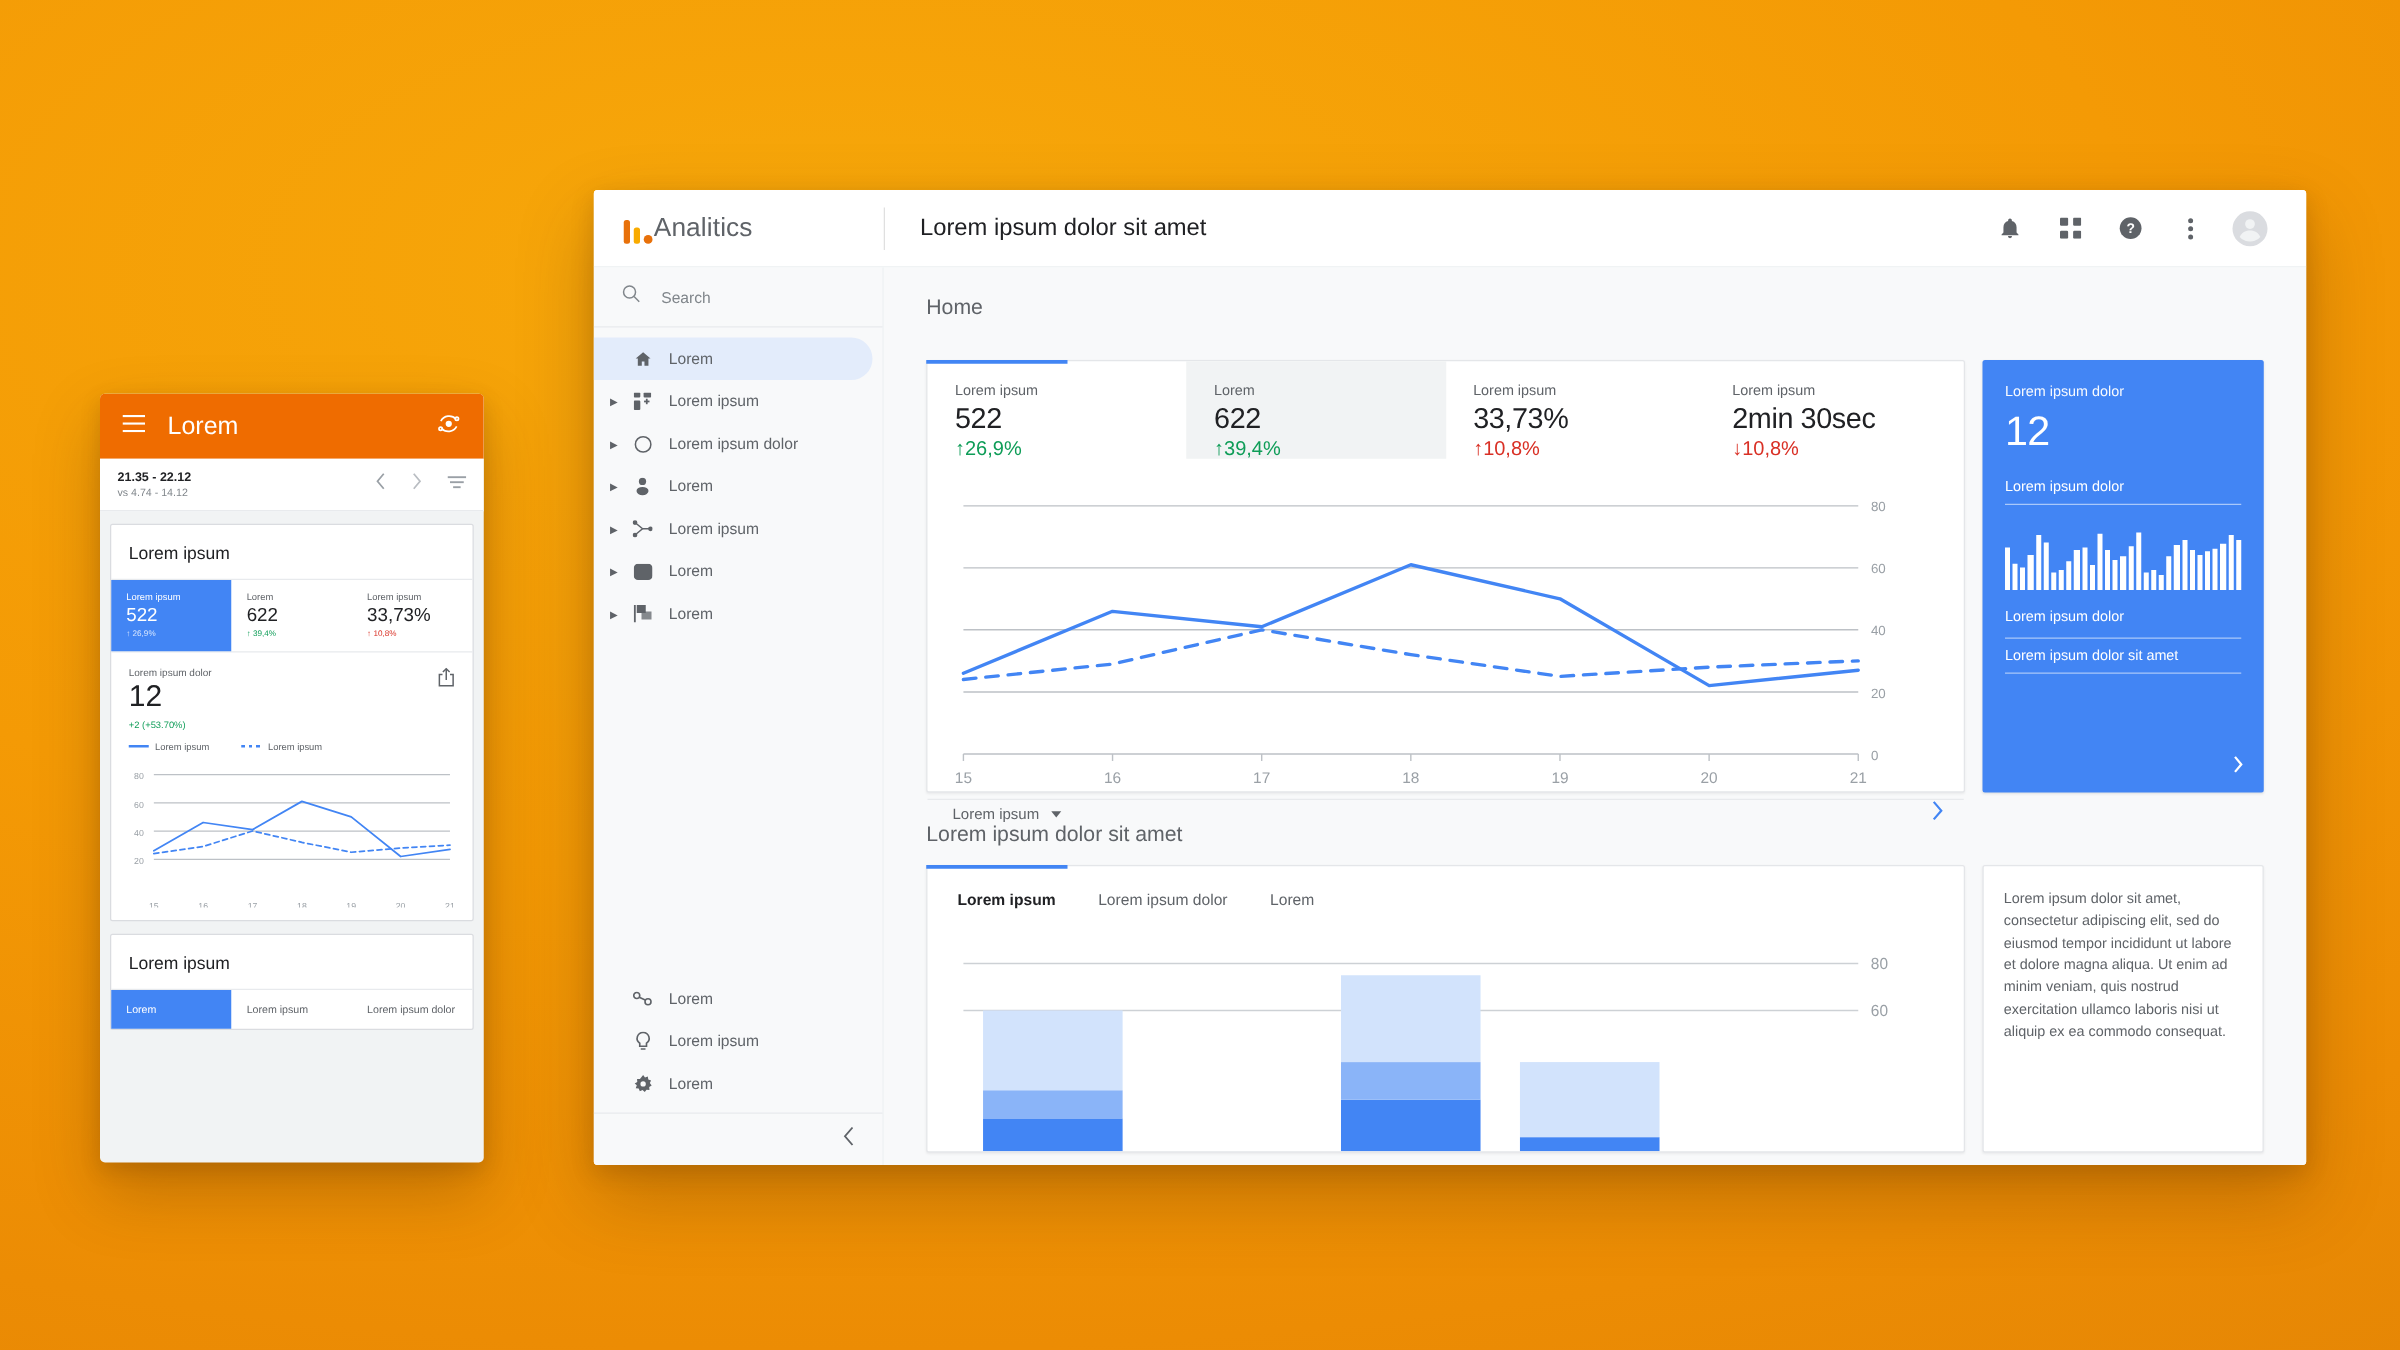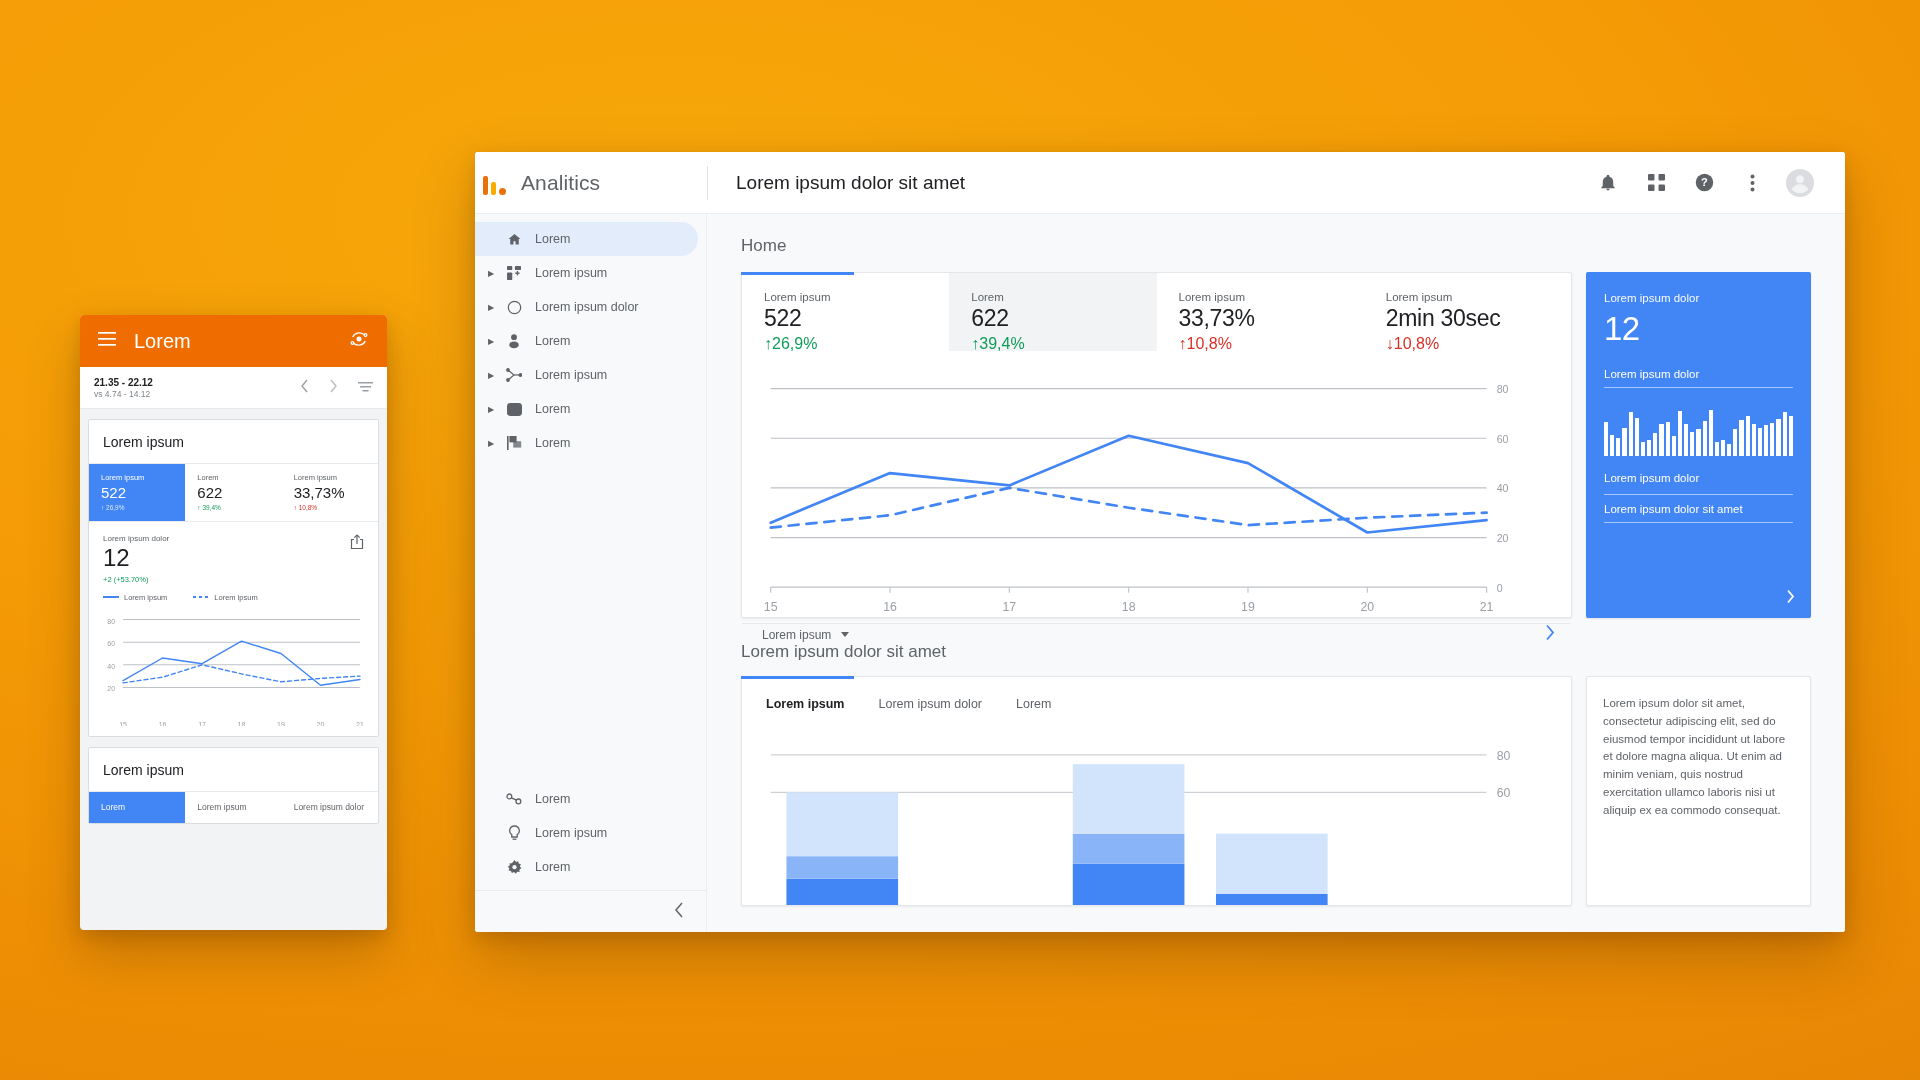--- a/index.html
+++ b/index.html
@@ -20,21 +20,21 @@
     box-shadow: 0 26px 60px rgba(90,45,0,.30), 0 6px 18px rgba(90,45,0,.18);
     overflow: hidden;
     display: flex; flex-direction: column;
   }
   .topbar {
     height: 62px; min-height: 62px;
     display: flex; align-items: center;
     background: #fff;
     border-bottom: 1px solid #eceff1;
   }
-  .brand { width: 232px; display: flex; align-items: center; padding-left: 8px; gap: 14px; height: 100%; }
+  .brand { width: 232px; display: flex; align-items: center; padding-left: 24px; height: 100%; }
   .ga-logo { width: 24px; height: 24px; position: relative; }
   .ga-logo i { position: absolute; bottom: 0; background: #F57C00; border-radius: 2px; display:block;}
   .ga-logo i.b1 { left: 0; width: 5px; height: 19px; background:#E8710A;}
   .ga-logo i.b2 { left: 8px; width: 5px; height: 13px; background:#F9AB00;}
   .ga-logo i.b3 { left: 16px; width: 7px; height: 7px; border-radius: 50%; background:#E8710A;}
   .brand-name { font-size: 21px; color: #5f6368; letter-spacing: .1px; }
   .topbar-divider { width: 1px; height: 34px; background: #e0e0e0; }
   .topbar-title { font-size: 19px; color: #202124; padding-left: 28px; flex: 1; }
   .topbar-icons { display: flex; align-items: center; gap: 10px; padding-right: 26px; }
   .tb-icon { width: 38px; height: 38px; display: flex; align-items: center; justify-content: center; color: #5f6368; cursor: pointer; border-radius: 50%; }
@@ -59,21 +59,21 @@
   .nav-item.active { background: #e3ecfb; border-radius: 0 17px 17px 0; }
   .nav-item.active .nlabel { color: #5f6368; }
   .nav-spacer { flex: 1; }
   .nav-bottom { padding-bottom: 6px; }
   .collapse-row { height: 42px; border-top: 1px solid #e8eaed; display: flex; align-items: center; justify-content: flex-end; padding-right: 22px; }
 
   
   .main {
     flex: 1; background: #f8f9fa; padding: 22px 34px 0 34px; overflow: hidden;
   }
-  .section-title { font-size: 17px; color: #5f6368; margin-bottom: 16px; }
+  .section-title { font-size: 17px; color: #5f6368; margin-bottom: 32px; }
   .row1 { display: flex; gap: 14px; height: 346px; }
   .card { background: #fff; border: 1px solid #e4e6e9; border-radius: 2px; box-shadow: 0 1px 2px rgba(60,64,67,.08); }
   .chart-card { flex: 1; display: flex; flex-direction: column; position: relative; }
   .chart-card::before { content:""; position:absolute; left:-1px; top:-1px; width: 113px; height: 3px; background: #4285f4; }
 
   .metrics { display: flex; height: 78px; }
   .metric { flex: 1; padding: 18px 0 0 22px; }
   .metric.sel { background: #f1f3f4; }
   .metric .mlabel { font-size: 11.5px; color: #5f6368; margin-bottom: 3px; }
   .metric .mvalue { font-size: 23px; color: #202124; letter-spacing: -.3px; line-height: 1.1; }
@@ -344,20 +344,29 @@
               <path d="M12 13.2c-3.6 0-6.6 2-7.6 4.8a10 10 0 0 0 15.2 0c-1-2.8-4-4.8-7.6-4.8z"></path>
             </svg>
         </span>
       </span>
     </div>
   </div>
 
   <div class="body-row">
 
     <div class="sidebar">
+      <div class="search-row">
+        <span>
+          <svg width="16" height="16" viewBox="0 0 20 20" fill="none" stroke="#80868b" stroke-width="1.5">
+              <circle cx="8.3" cy="8.3" r="6"></circle>
+              <path d="M12.8 12.8 18 18"></path>
+            </svg>
+        </span>
+        <span class="ph">Search</span>
+      </div>
 
       <div class="nav-list">
         <div class="nav-item active">
           <span class="arrow"></span>
           <span class="nico">
             <svg width="15" height="15" viewBox="0 0 24 24" fill="#5f6368">
                 <path d="M12 3 2.5 11h2.7v9h5.1v-5.4h3.4V20h5.1v-9h2.7z"></path>
               </svg>
           </span>
           <span class="nlabel">Lorem</span>

